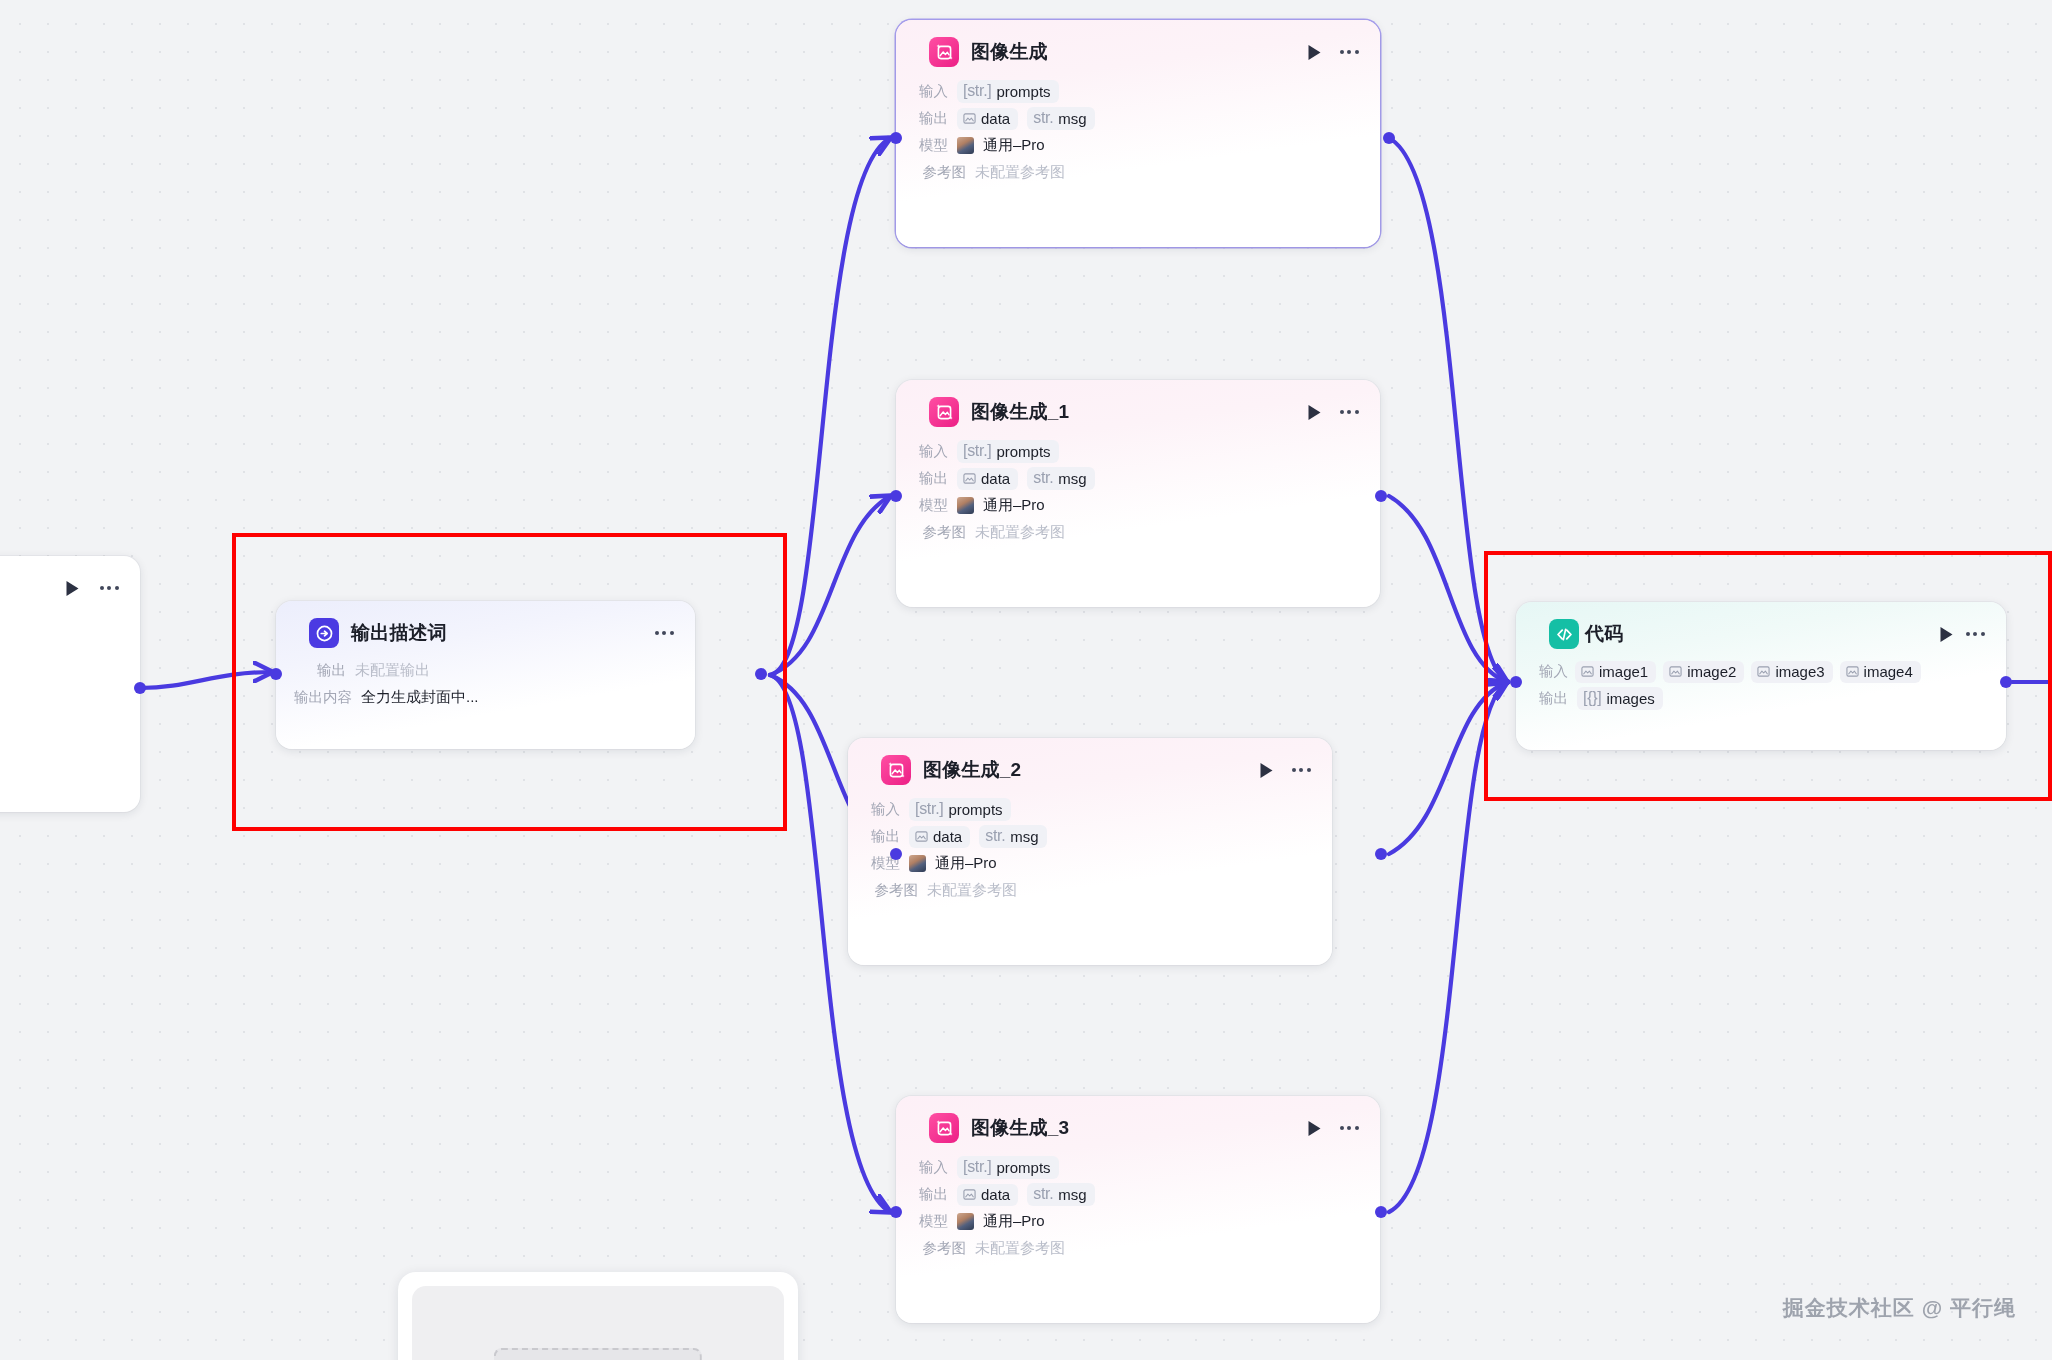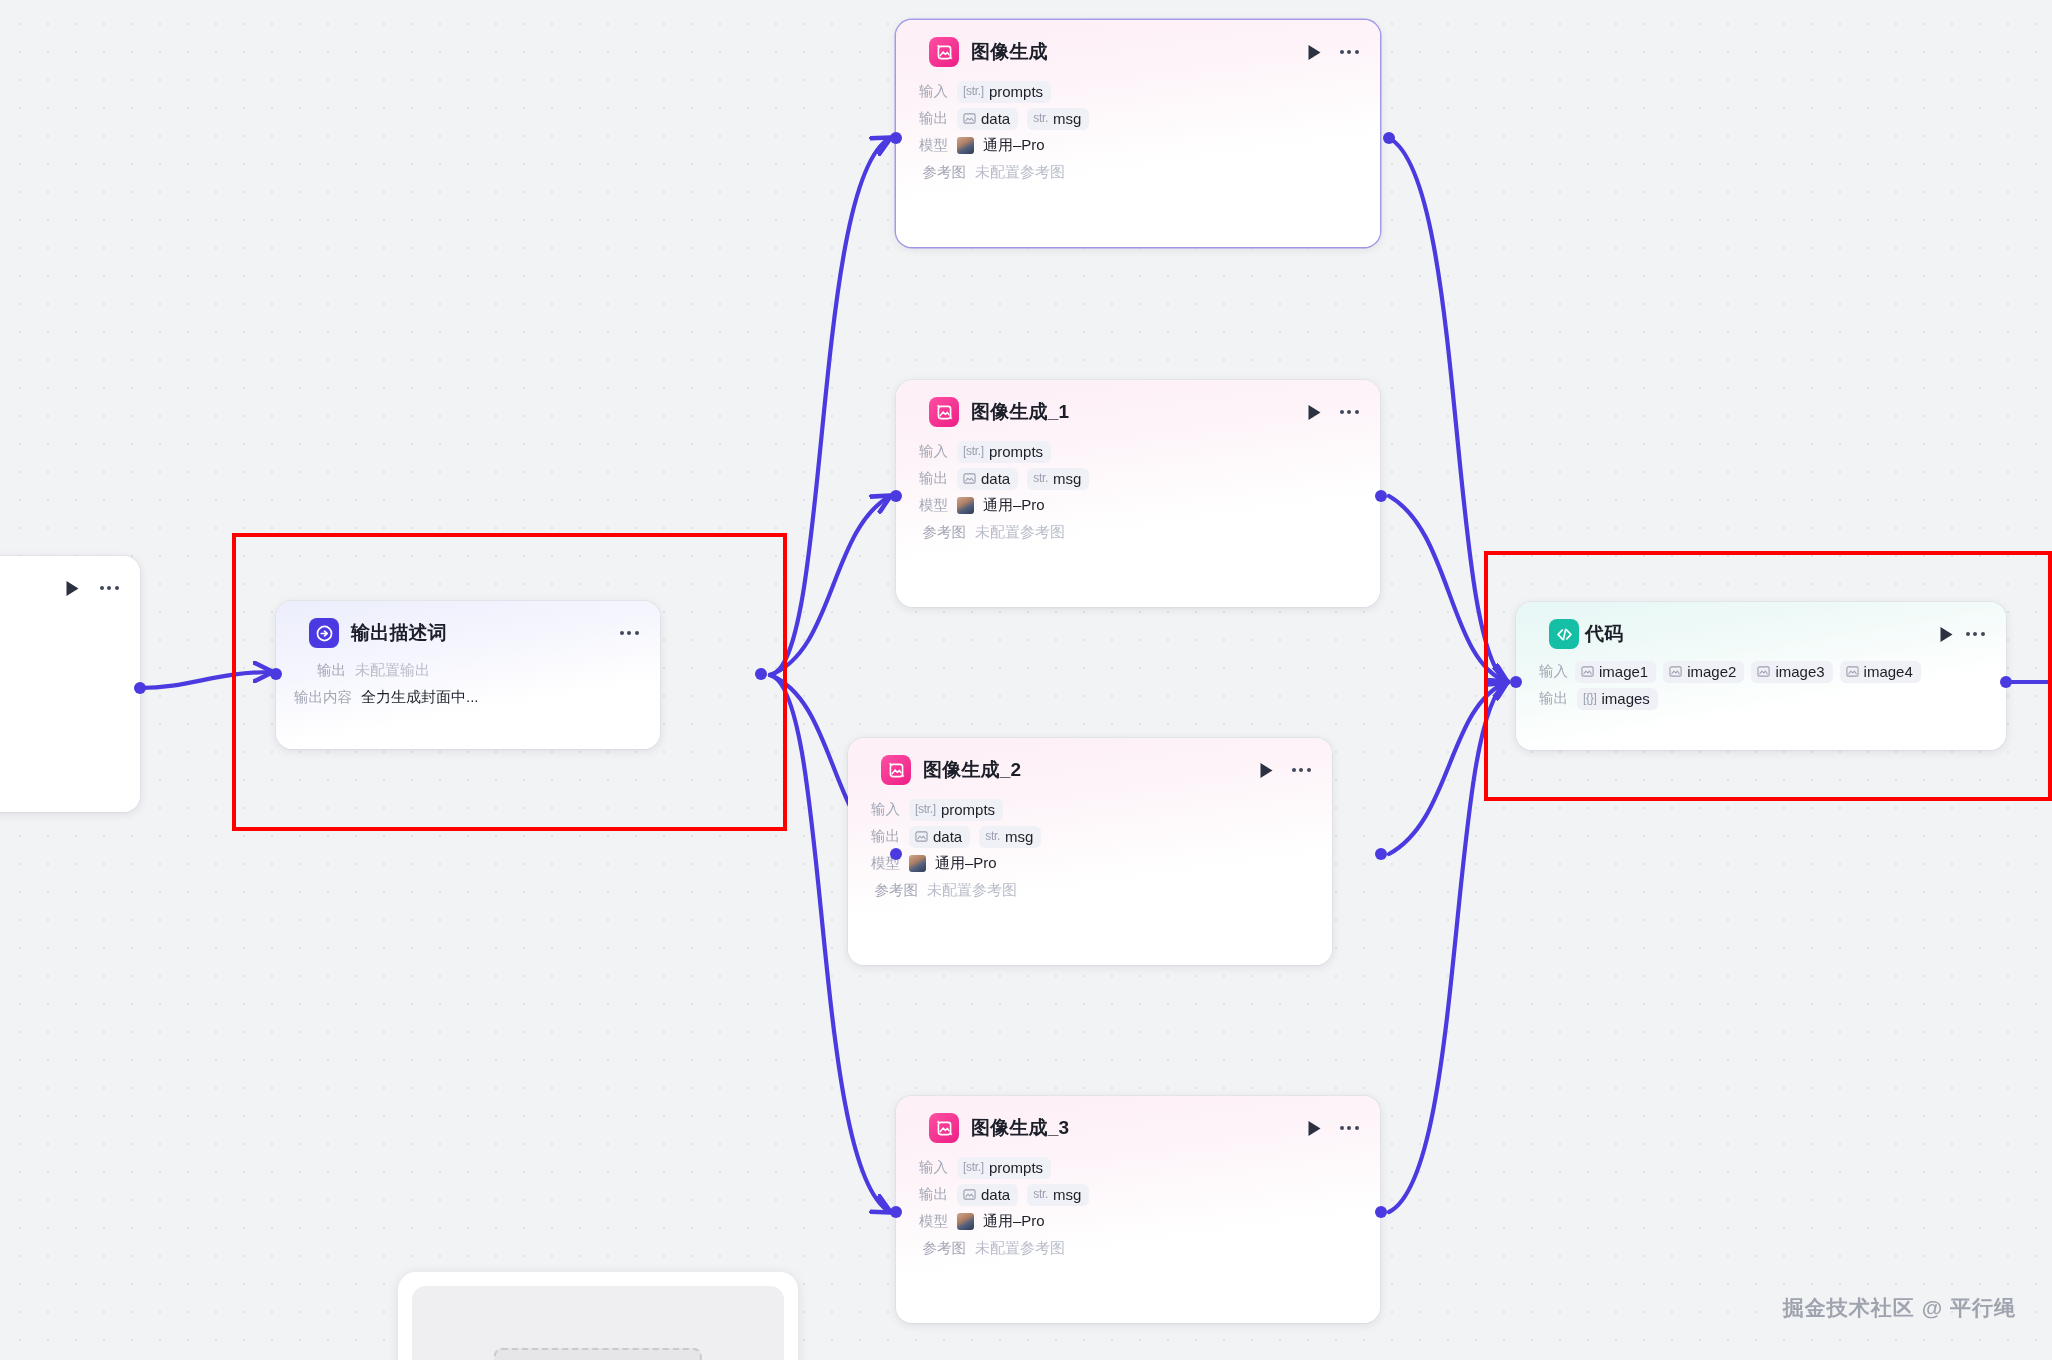--- a/index.html
+++ b/index.html
@@ -78,21 +78,21 @@
   .row-label.w2 { min-width: 34px; text-align: right; }
   .row-label.w3 { min-width: 52px; text-align: right; }
   .chip {
     display: inline-flex; align-items: center; gap: 5px;
     background: #f0f1f6;
     border-radius: 6px;
     padding: 2px 8px 3px 6px;
     font-size: 15px; color: #1c1f29; font-weight: 500;
   }
   .chip .tiny {
-    font-size: 12px; color: #9aa0b0; font-weight: 400;
+    font-size: 16px; color: #9aa0b0; font-weight: 400;
     letter-spacing: -.3px;
   }
   .chip .ticon { display: inline-flex; }
   .plain-val { font-size: 15px; color: #1c1f29; }
   .muted-val { font-size: 15px; color: #b9bdc9; }
   .model-ava {
     width: 17px; height: 17px; border-radius: 3px;
     background: linear-gradient(150deg,#cfa88f 0%, #b07f63 38%, #53607e 62%, #2e3a52 100%);
     flex: 0 0 17px;
   }
@@ -446,21 +446,21 @@
       <span class="plain-val">通用–Pro</span>
     </div>
     <div class="row">
       <span class="row-label w3">参考图</span>
       <span class="muted-val">未配置参考图</span>
     </div>
   </div>
   <div class="port" style="left:890px; top:1206px;"></div>
   <div class="port" style="left:1375px; top:1206px;"></div>
 
-  <div class="node out" style="left:276px; top:601px; width:384px; height:148px; padding:14px 18px 14px 18px;">
+  <div class="node out" style="left:276px; top:601px; width:419px; height:148px; padding:14px 18px 14px 18px;">
     <div class="node-head" style="margin-bottom:6px;">
       <span class="node-icon" style="background:#4b3ae2;">
         <svg width="19" height="19" viewBox="0 0 20 20">
           <circle cx="10" cy="10" r="7.4" fill="none" stroke="#fff" stroke-width="1.8"></circle>
           <path d="M6.6 10 H12.3 M10 7.6 L12.8 10 L10 12.4" fill="none" stroke="#fff" stroke-width="1.8" stroke-linecap="round" stroke-linejoin="round"></path>
         </svg>
       </span>
       <span class="node-title">输出描述词</span>
       <span class="head-spacer"></span>
       <span class="dots-btn">

